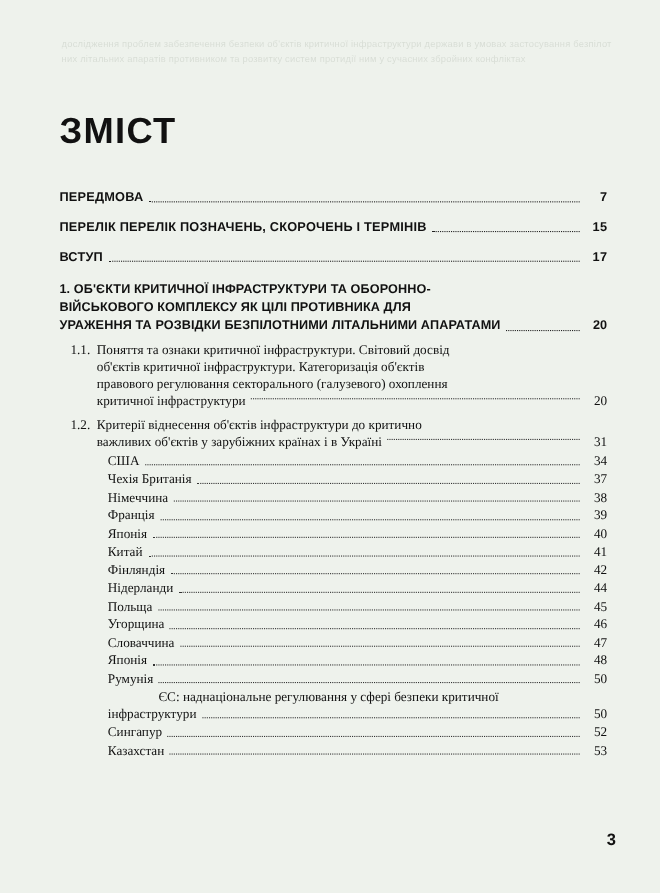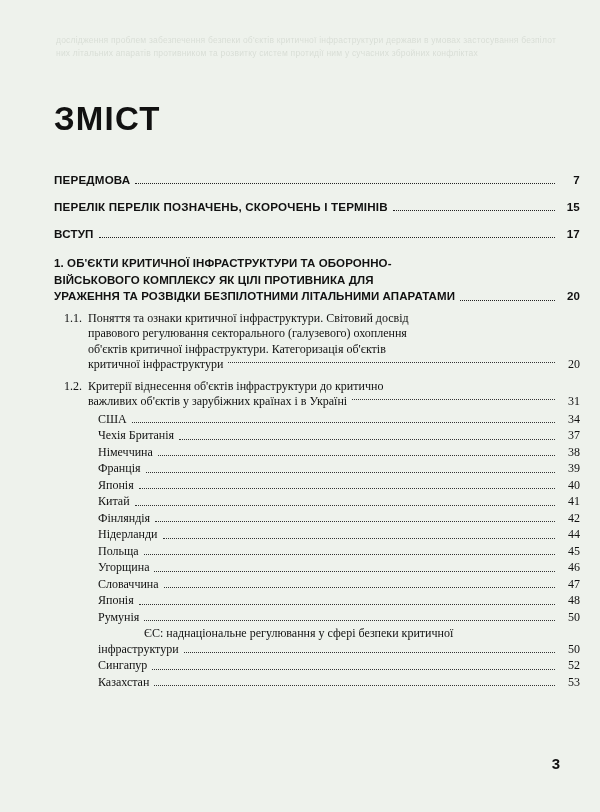--- a/index.html
+++ b/index.html
@@ -43,21 +43,21 @@
     left: 54px;
     top: 100px;
     font-size: 33px;
     font-weight: bold;
     letter-spacing: 1.2px;
     color: #111;
   }
   .toc {
     position: absolute;
     left: 54px;
-    right: 20px;
+    right: 48px;
     top: 160px;
   }
   .row {
     display: flex;
     align-items: flex-end;
     font-size: 11.3px;
     line-height: 15px;
     margin-bottom: 2px;
   }
   .row .text {
@@ -204,22 +204,22 @@
         <span class="text">УРАЖЕННЯ ТА РОЗВІДКИ БЕЗПІЛОТНИМИ ЛІТАЛЬНИМИ АПАРАТАМИ</span>
         <span class="dots"></span>
         <span class="pg">20</span>
       </span>
     </div>
 
     <div class="lvl1">
       <span class="num">1.1.</span>
       <span class="body">
         <span class="para">Поняття та ознаки критичної інфраструктури. Світовий досвід</span>
+        <span class="para">об'єктів критичної інфраструктури. Категоризація об'єктів</span>
         <span class="para">правового регулювання секторального (галузевого) охоплення</span>
-        <span class="para">об'єктів критичної інфраструктури. Категоризація об'єктів</span>
         <span class="endline">
           <span class="text">критичної інфраструктури</span>
           <span class="dots-serif"></span>
           <span class="pg">20</span>
         </span>
       </span>
     </div>
 
     <div class="lvl1">
       <span class="num">1.2.</span>

